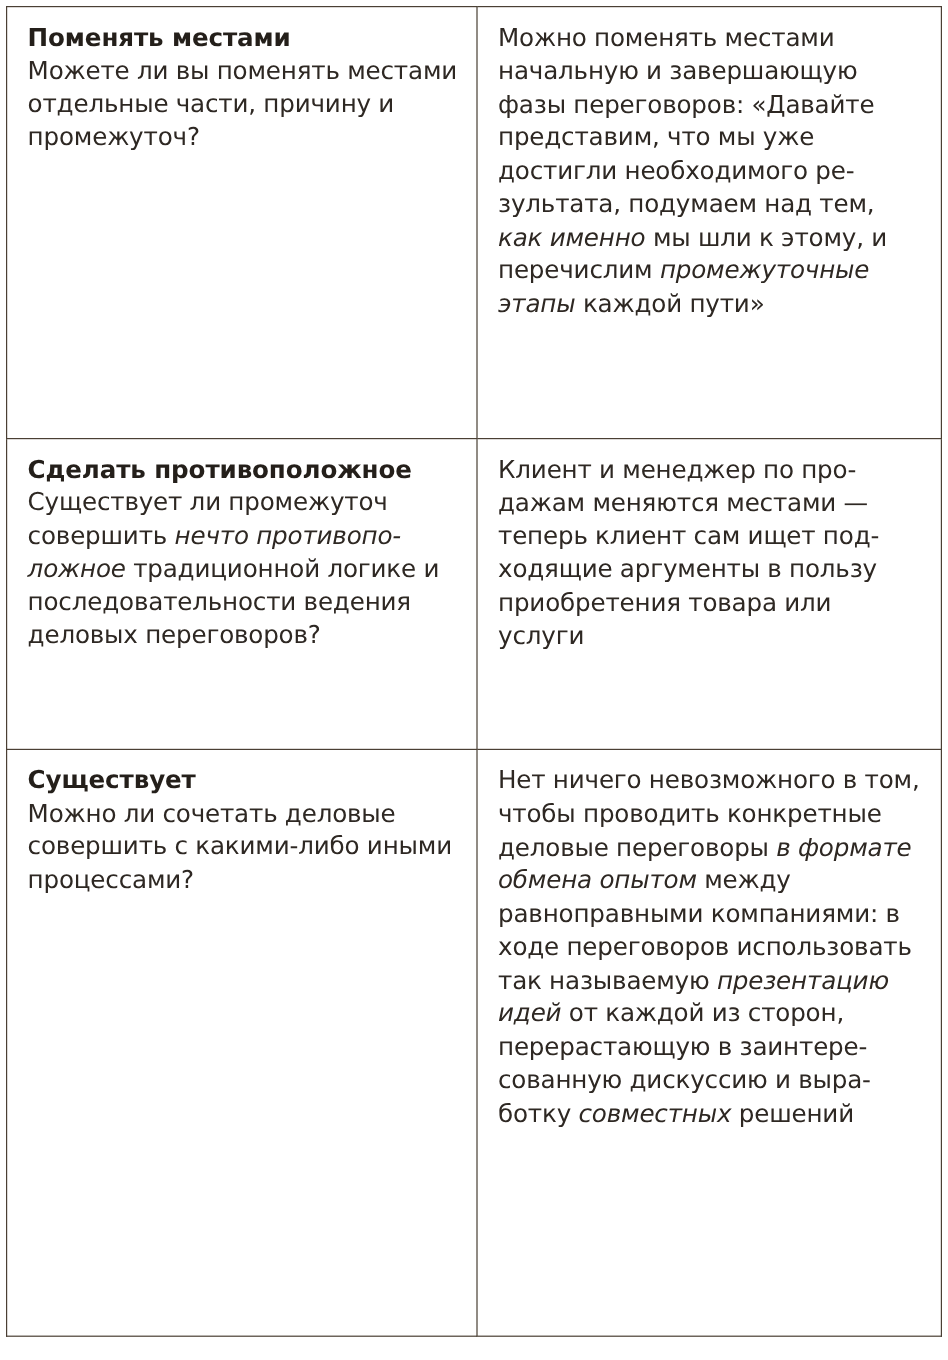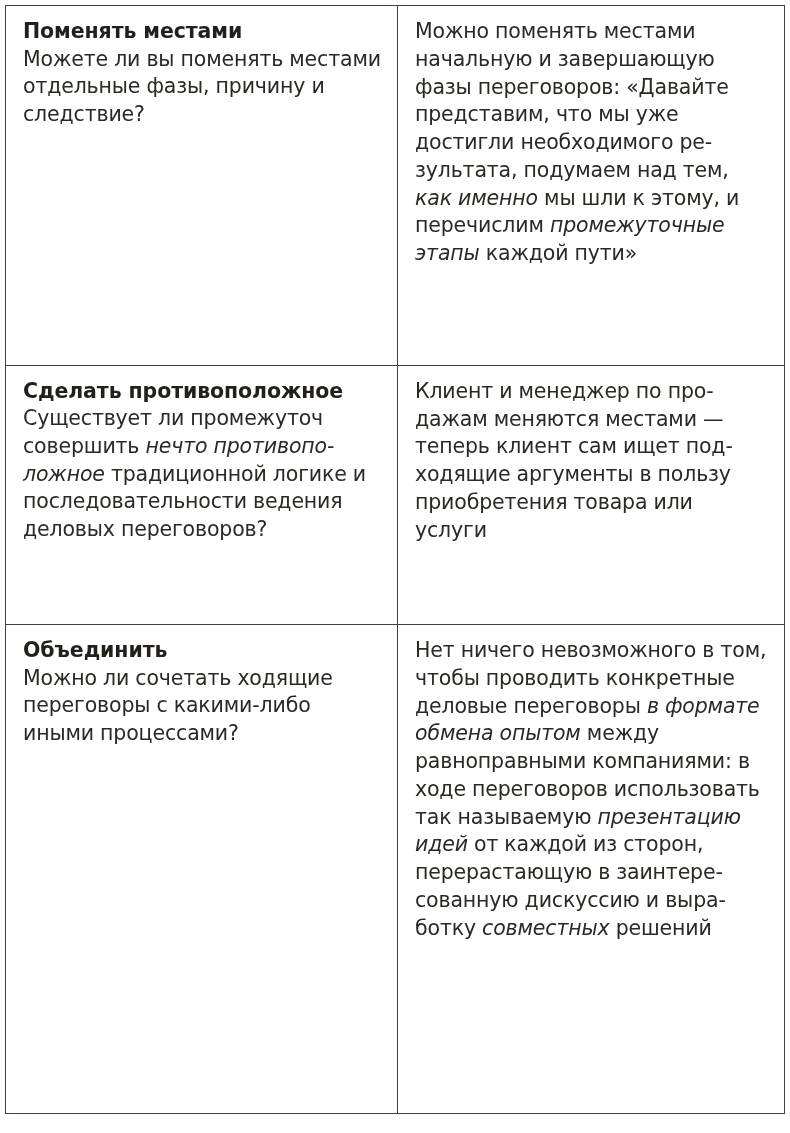--- a/index.html
+++ b/index.html
@@ -66,41 +66,41 @@
 </head>
 <body>
 
 <div class="page">
   <table class="matrix">
     <tbody>
 
       <tr class="r1">
         <td class="col-left">
           <p class="cell-title">Поменять местами</p>
-          <p class="cell-body"><span>Можете ли вы поменять ме­стами отдельные фазы, при­чину и следствие?</span></p>
+          <p class="cell-body"><span>Можете ли вы поменять ме­стами отдельные части, при­чину и промежуточ?</span></p>
         </td>
         <td class="col-right">
           <p class="cell-body answer"><span>Можно поменять местами начальную и завершающую фазы переговоров: «Давай­те представим, что мы уже достигли необходимого ре­зультата, подумаем над тем, </span><i>как именно</i><span> мы шли к этому, и перечислим </span><i>промежуточ­ные этапы</i><span> каждой пути»</span></p>
         </td>
       </tr>
 
       <tr class="r2">
         <td class="col-left">
           <p class="cell-title">Сделать противоположное</p>
           <p class="cell-body"><span>Существует ли промежуточ совершить </span><i>нечто противопо­ложное</i><span> традиционной логи­ке и последовательности ве­дения деловых переговоров?</span></p>
         </td>
         <td class="col-right">
           <p class="cell-body answer"><span>Клиент и менеджер по про­дажам меняются местами — теперь клиент сам ищет под­ходящие аргументы в пользу приобретения товара или услуги</span></p>
         </td>
       </tr>
 
       <tr class="r3">
         <td class="col-left">
-          <p class="cell-title">Объединить</p>
-          <p class="cell-body"><span>Можно ли сочетать ходящие переговоры с какими-либо иными процессами?</span></p>
+          <p class="cell-title">Существует</p>
+          <p class="cell-body"><span>Можно ли сочетать деловые совершить с какими-либо иными процессами?</span></p>
         </td>
         <td class="col-right">
           <p class="cell-body answer"><span>Нет ничего невозможного в том, чтобы проводить кон­кретные деловые переговоры </span><i>в формате обмена опы­том</i><span> между равноправными компаниями: в ходе пере­говоров использовать так называемую </span><i>презентацию идей</i><span> от каждой из сторон, перерастающую в заинтере­сованную дискуссию и выра­ботку </span><i>совместных</i><span> решений</span></p>
         </td>
       </tr>
 
 
     </tbody>
   </table>
 </div>

